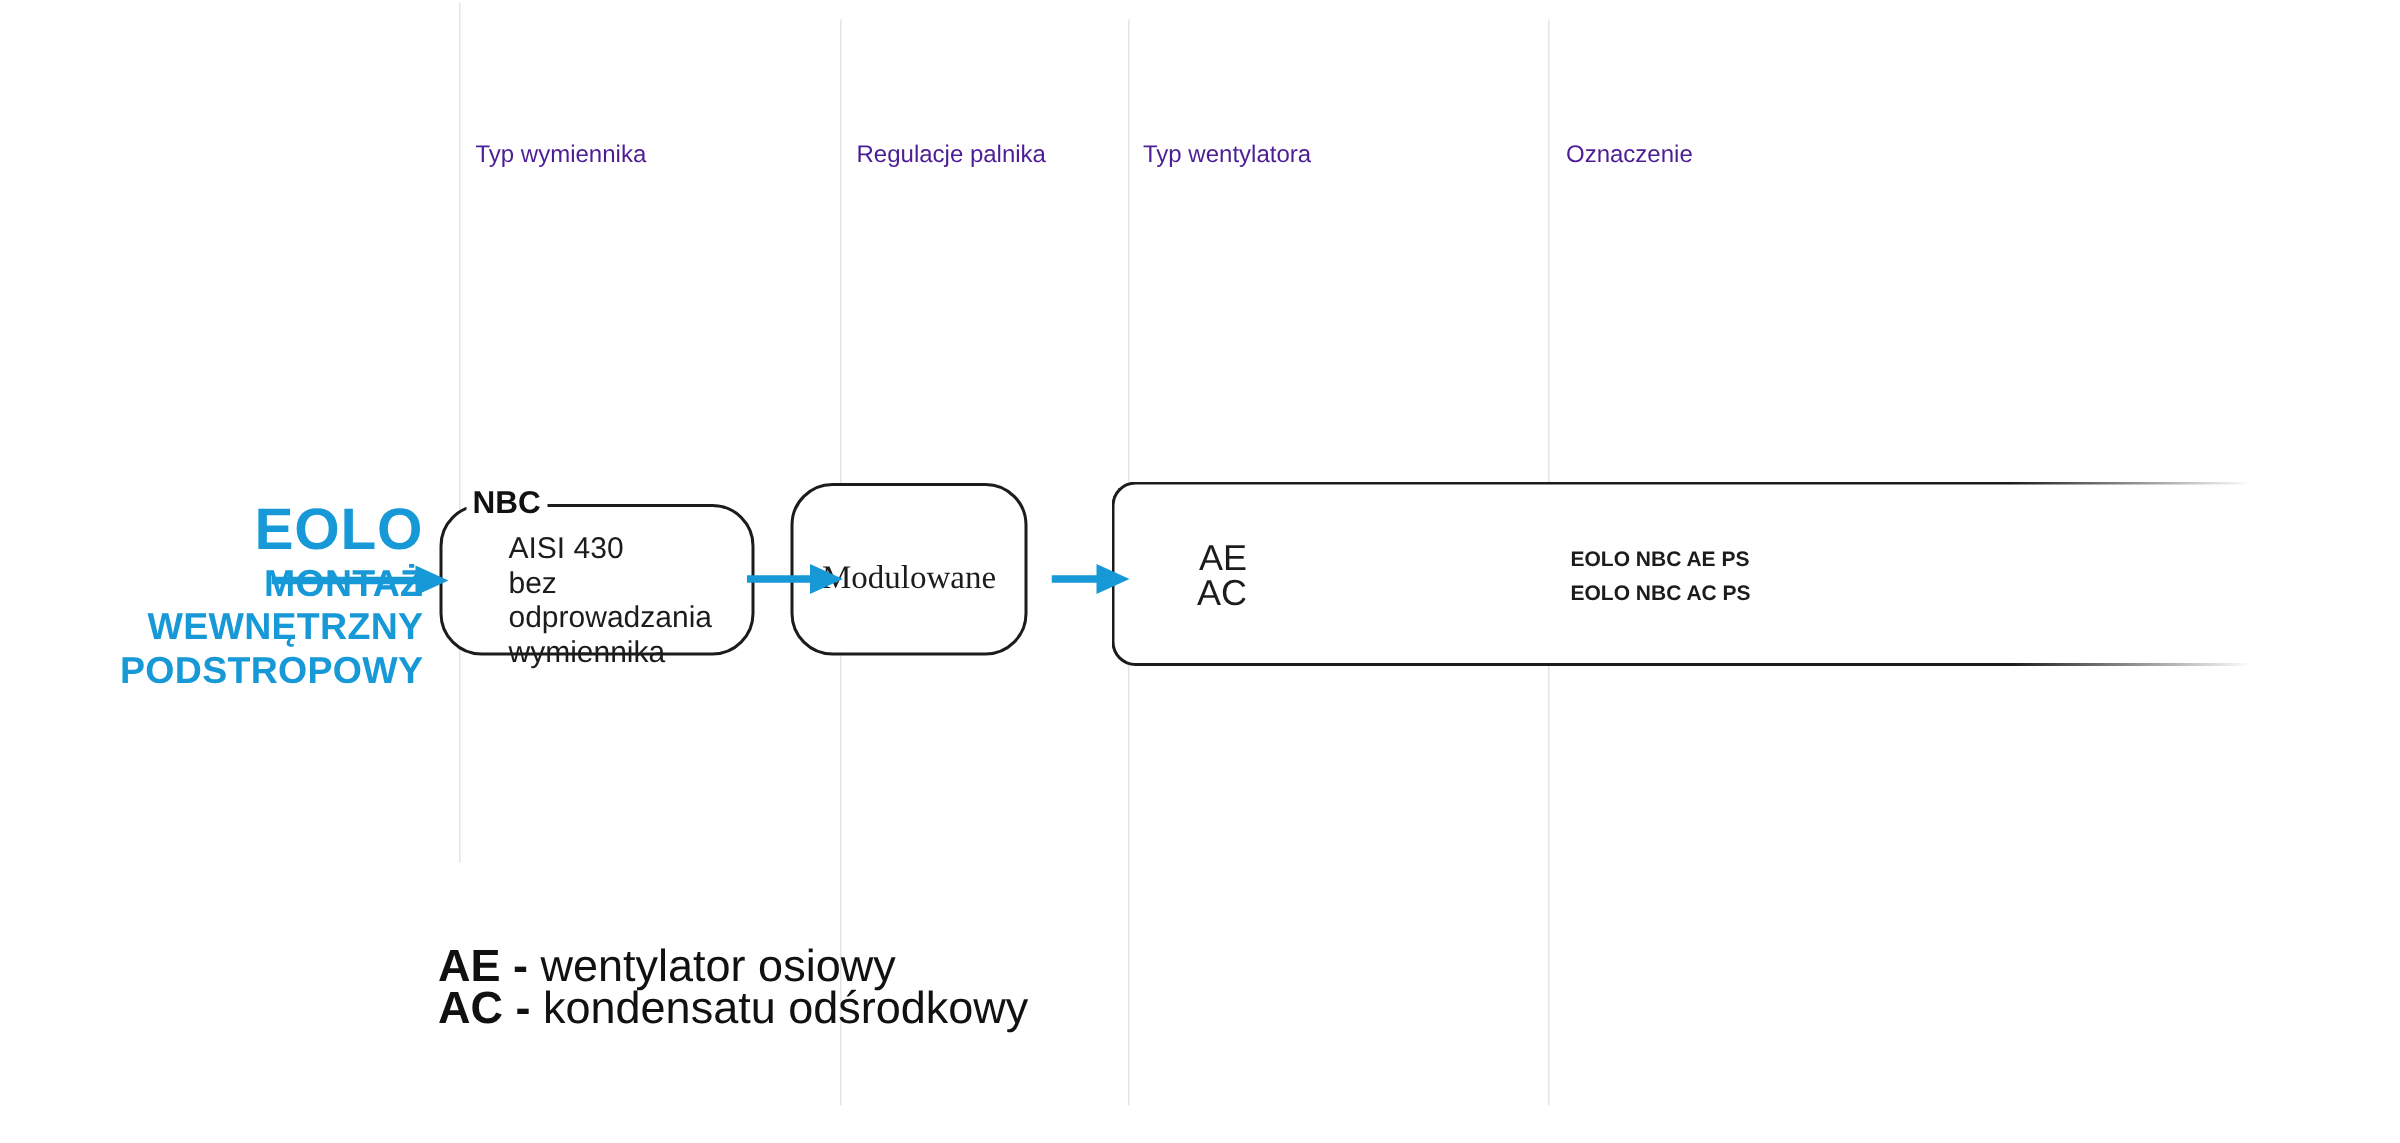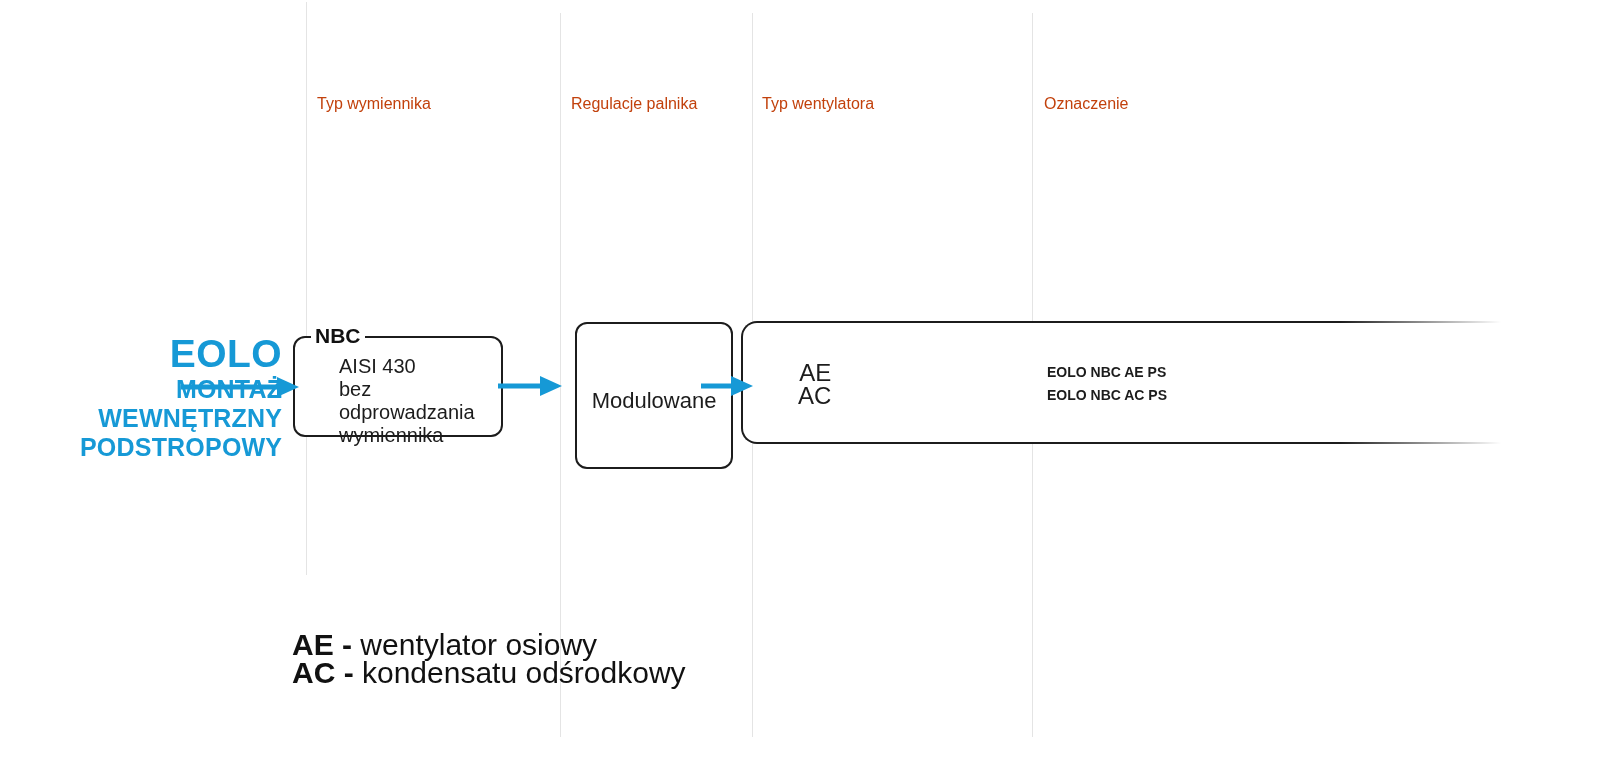--- a/index.html
+++ b/index.html
@@ -1,31 +1,31 @@
 <!DOCTYPE html>
 <html><head>
 <meta charset="utf-8">
 <style>
   html,body{margin:0;padding:0;background:#ffffff;}
   .canvas{
     position:relative;width:1600px;height:762px;background:#ffffff;
     font-family:"Liberation Sans",sans-serif;color:#1c1c1c;overflow:hidden;
   }
   .divider{position:absolute;width:1px;background:#e4e4e4;}
-  .col-header{position:absolute;top:94px;font-size:16px;line-height:19px;color:#c2410c;white-space:nowrap;}
+  .col-header{position:absolute;top:94px;font-size:16px;line-height:19px;color:#4c1d95;white-space:nowrap;}
   
   .brand{position:absolute;left:80px;top:333px;color:#1699d6;font-weight:bold;text-align:right;}
   .brand-name{font-size:39px;line-height:42px;letter-spacing:.5px;}
   .brand-sub{font-size:25px;line-height:29px;letter-spacing:.2px;}
   
-  .flow-box{position:absolute;border:2px solid #1c1c1c;border-radius:12px;background:#ffffff;box-sizing:border-box;}
+  .flow-box{position:absolute;border:2px solid #1c1c1c;border-radius:28px;background:#ffffff;box-sizing:border-box;}
   .nbc-box{left:293px;top:336px;width:210px;height:101px;}
   .nbc-tag{position:absolute;left:16px;top:-13px;background:#ffffff;padding:0 4px;font-size:21px;font-weight:bold;line-height:22px;color:#111;}
   .nbc-lines{padding:17px 0 0 44px;font-size:20px;line-height:23px;}
-  .burner-box{left:575px;top:322px;width:158px;height:147px;display:flex;align-items:center;justify-content:center;padding-top:10px;}
+  .burner-box{left:527px;top:322px;width:158px;height:115px;display:flex;align-items:center;justify-content:center;padding-top:10px;font-family:Liberation Serif, serif;}
   .burner-label{font-size:22px;}
   .fan-box{left:741px;top:321px;width:819px;height:123px;border-right:none;border-radius:16px 0 0 16px;}
   .fan-types{position:absolute;left:798px;top:361px;font-size:24px;line-height:23px;text-align:right;}
   .designations{position:absolute;left:1047px;top:361px;font-size:14px;line-height:23px;font-weight:bold;}
   .fade-overlay{position:absolute;left:1340px;top:310px;width:260px;height:146px;
     background:linear-gradient(to right, rgba(255,255,255,0) 0%, #ffffff 62%);}
   
   .arrow{position:absolute;}
   .arrow line{stroke:#1699d6;stroke-width:5;}
   .arrow polygon{fill:#1699d6;}

